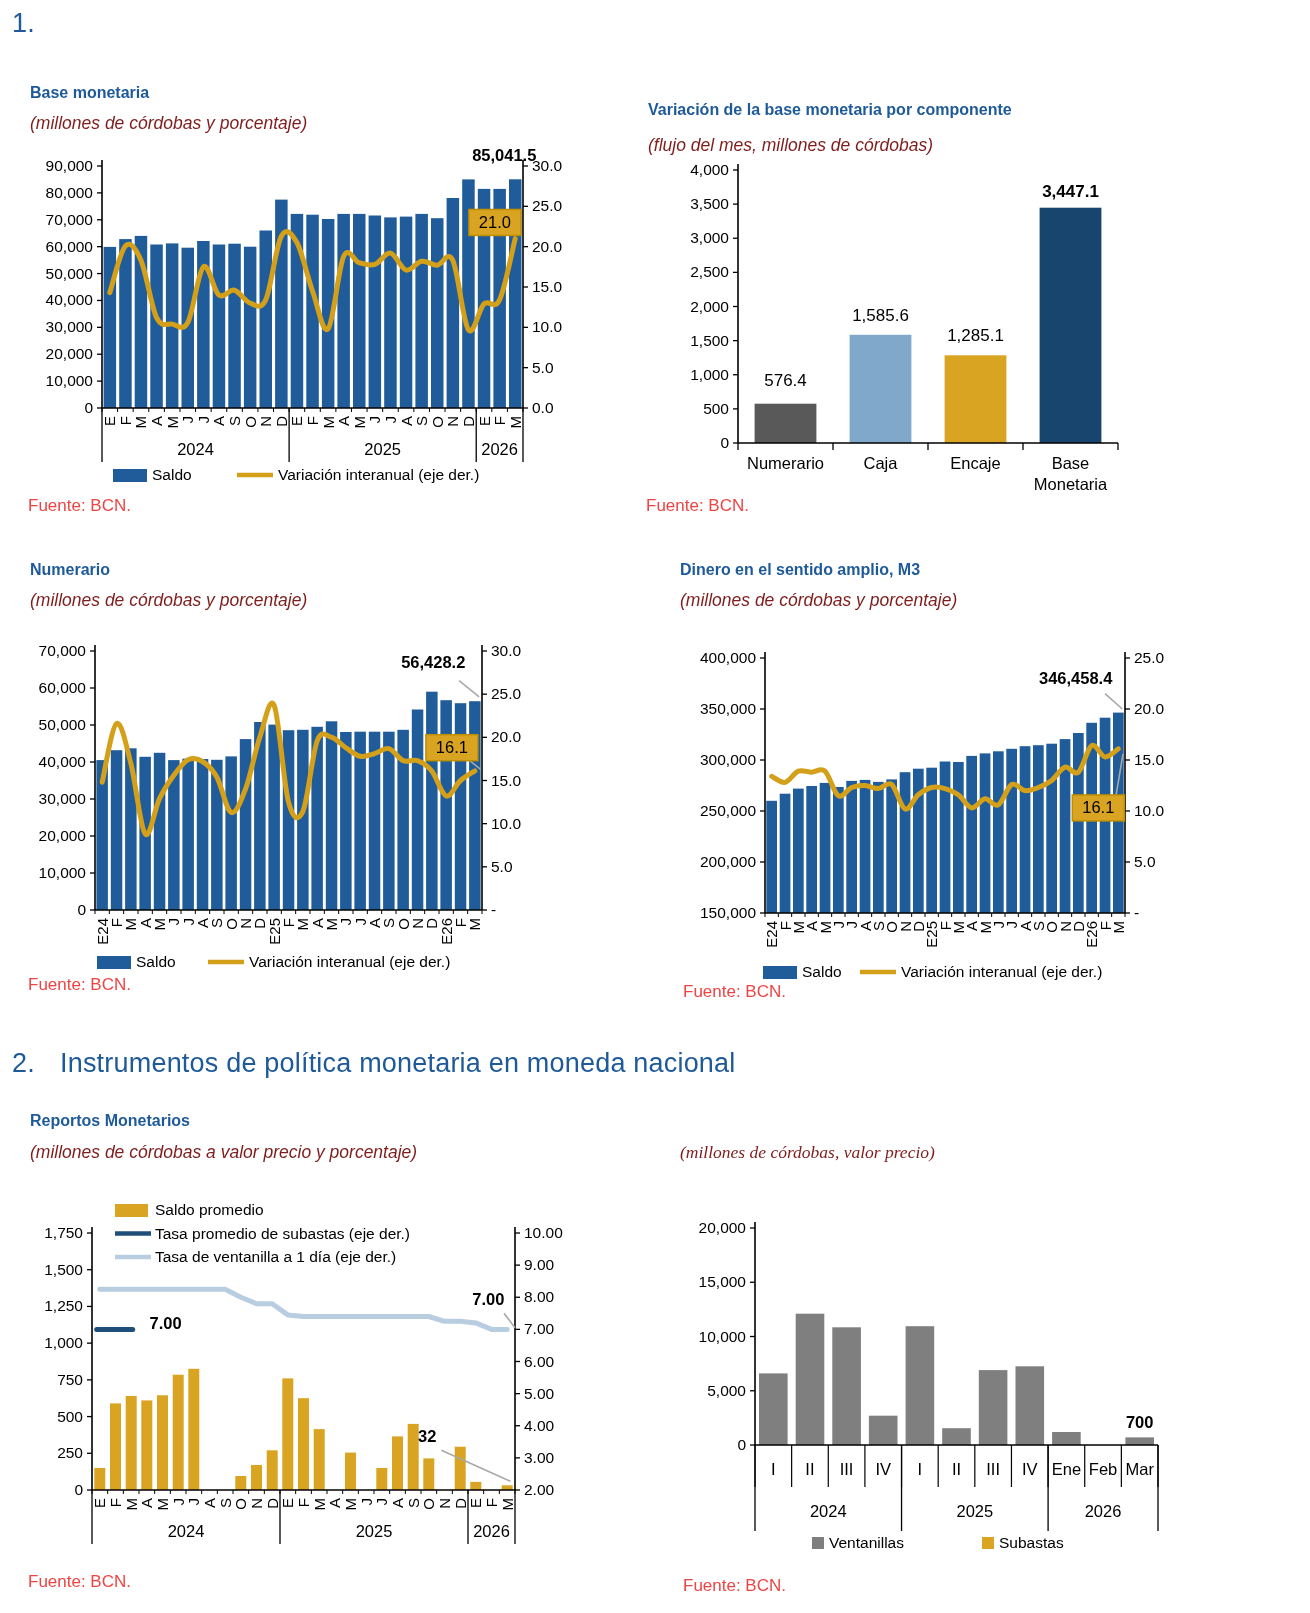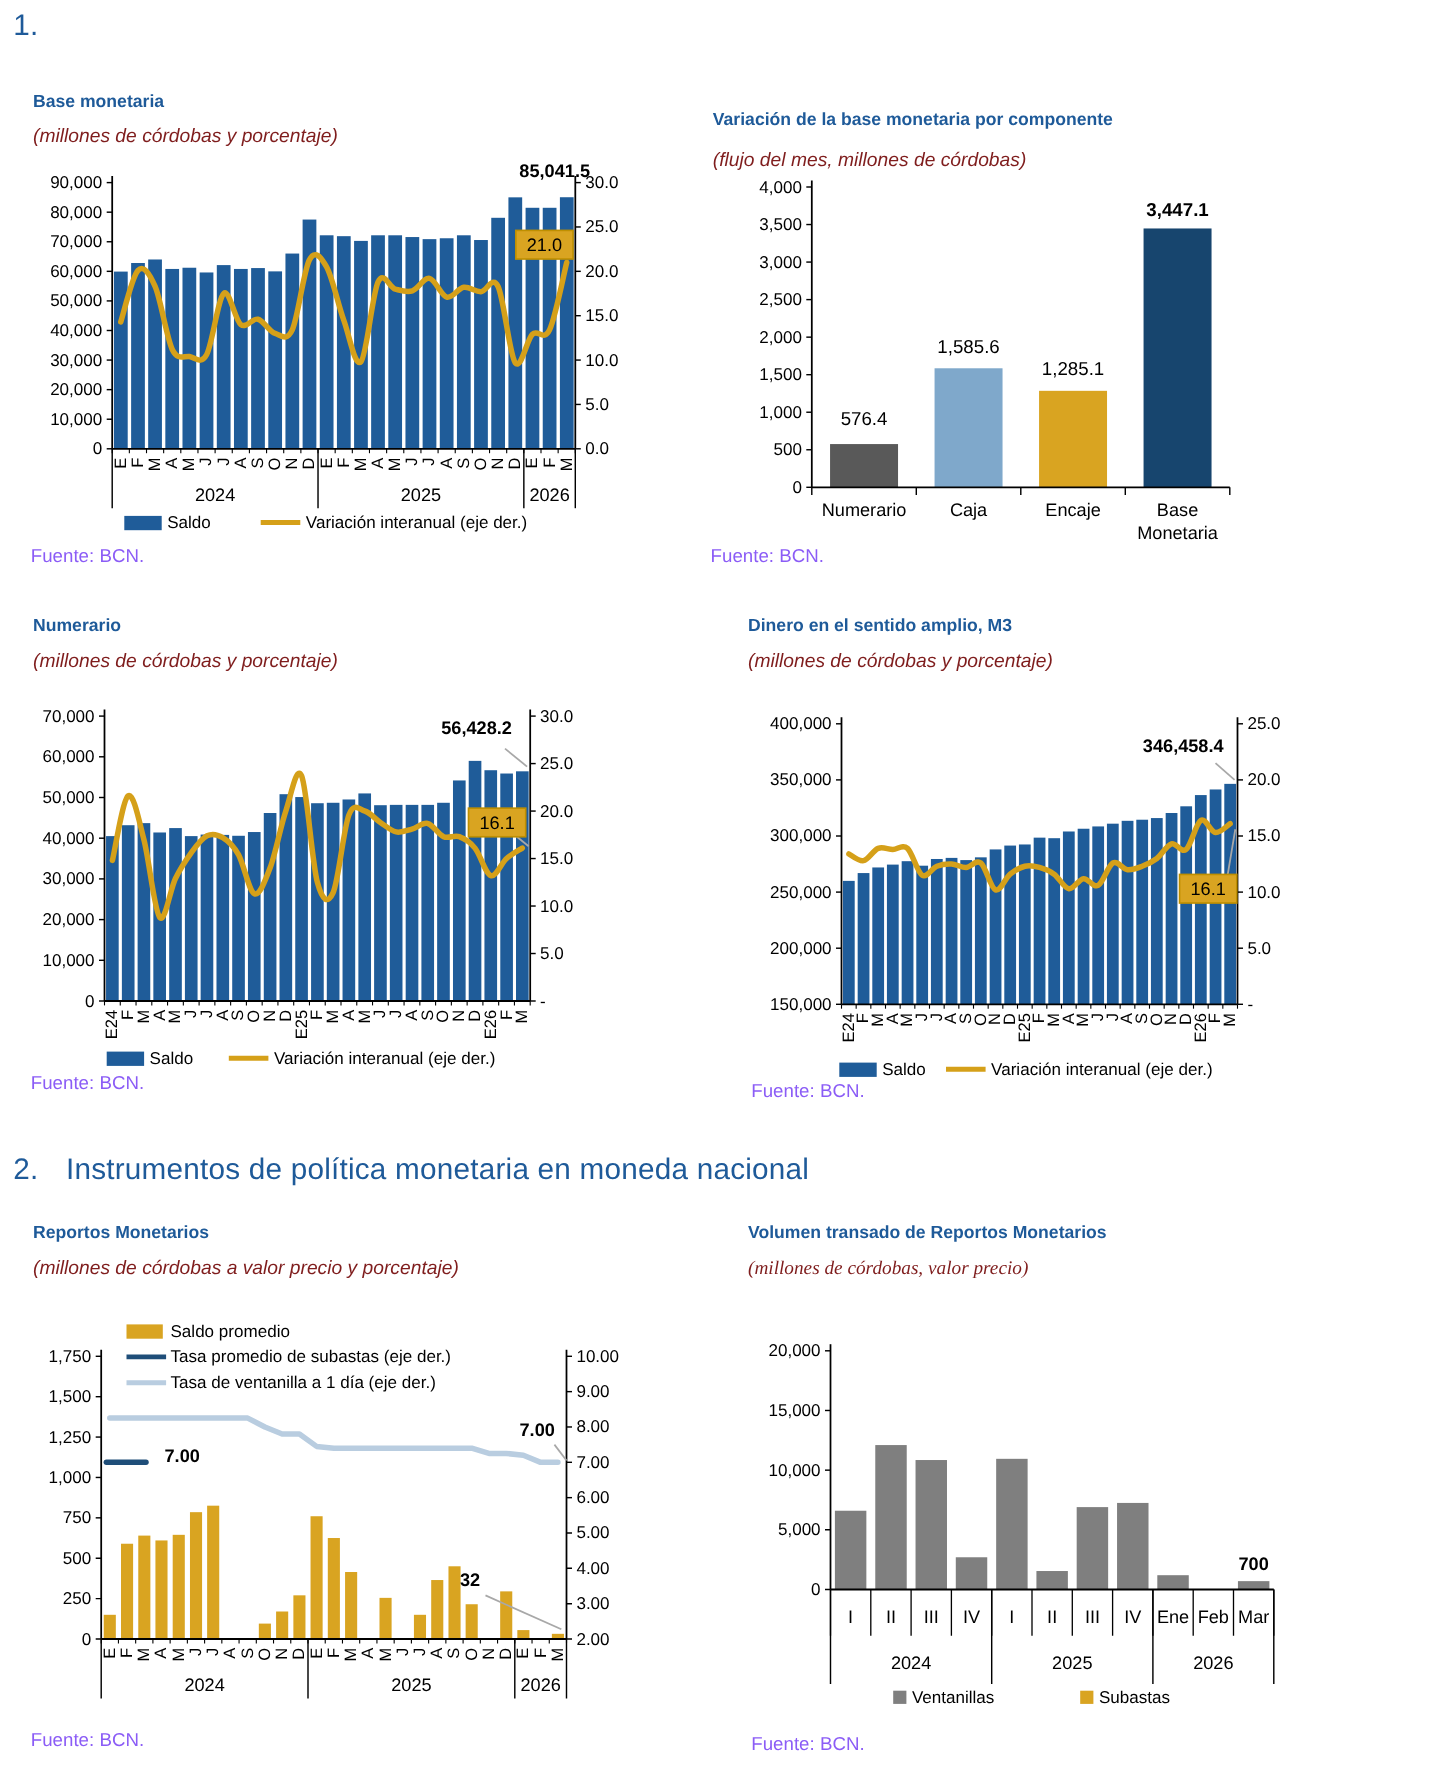--- a/index.html
+++ b/index.html
@@ -2,21 +2,21 @@
 <html><head>
 <meta charset="utf-8">
 <style>
   html,body{margin:0;padding:0;background:#fff;}
   .page{position:relative;width:1310px;height:1613px;background:#fff;overflow:hidden;
         font-family:"Liberation Sans",sans-serif;color:#000;}
   .sec-heading{position:absolute;display:flex;color:#1E5A99;font-size:27px;font-weight:normal;letter-spacing:.2px;}
   .sec-heading .num{width:48px;}
   .chart-title{position:absolute;color:#1E5A99;font-size:16px;font-weight:bold;}
   .chart-subtitle{position:absolute;color:#7f1d1d;font-size:17.5px;font-style:italic;}
-  .fuente{position:absolute;color:#8b5cf6;font-size:17px;}
+  .fuente{position:absolute;color:#ef4444;font-size:17px;}
   svg{position:absolute;overflow:visible;}
   svg text{font-family:"Liberation Sans",sans-serif;}
 </style>
 </head>
 <body>
 
 <div class="page">
 
   <div class="sec-heading" style="left:12px;top:8px;">
     <span class="num">1.</span>
@@ -599,21 +599,20 @@
       <line x1="90" y1="97" x2="126" y2="97" stroke="#B9CDE0" stroke-width="4.5"></line>
       <text x="130" y="102" font-size="15.5" text-anchor="start" fill="#000" font-weight="normal">Tasa de ventanilla a 1 día (eje der.)</text>
       <text x="140.63333333333333" y="169.375" font-size="16.5" text-anchor="middle" fill="#000" font-weight="bold">7.00</text>
       <line x1="479.0333333333333" y1="153.3125" x2="490" y2="167.76875" stroke="#A8A8A8" stroke-width="1.6"></line>
       <text x="463.3666666666667" y="145.28125" font-size="16.5" text-anchor="middle" fill="#000" font-weight="bold">7.00</text>
       <line x1="416.3666666666667" y1="290.3485714285714" x2="485.29999999999995" y2="321.18857142857144" stroke="#A8A8A8" stroke-width="1.6"></line>
       <text x="402.26666666666665" y="281.53714285714284" font-size="16.5" text-anchor="middle" fill="#000" font-weight="bold">32</text>
     </svg>
   <div class="fuente" style="left:28px;top:1572px;">Fuente: BCN.</div>
 
-  <div class="chart-title" style="left:680px;top:1112px;">Volumen transado de Reportos Monetarios</div>
   <div class="chart-subtitle" style="left:680px;top:1142px;font-family:Liberation Serif, serif;">(millones de córdobas, valor precio)</div>
   <svg style="left:655px;top:1160px;" width="655" height="405">
       <rect x="104.0" y="213.4" width="28.6" height="71.6" fill="#7F7F7F"></rect>
       <rect x="140.7" y="153.7" width="28.6" height="131.3" fill="#7F7F7F"></rect>
       <rect x="177.3" y="167.3" width="28.6" height="117.7" fill="#7F7F7F"></rect>
       <rect x="213.9" y="255.7" width="28.6" height="29.3" fill="#7F7F7F"></rect>
       <rect x="250.6" y="166.2" width="28.6" height="118.8" fill="#7F7F7F"></rect>
       <rect x="287.2" y="268.2" width="28.6" height="16.8" fill="#7F7F7F"></rect>
       <rect x="323.8" y="210.1" width="28.6" height="74.9" fill="#7F7F7F"></rect>
       <rect x="360.5" y="206.3" width="28.6" height="78.7" fill="#7F7F7F"></rect>

